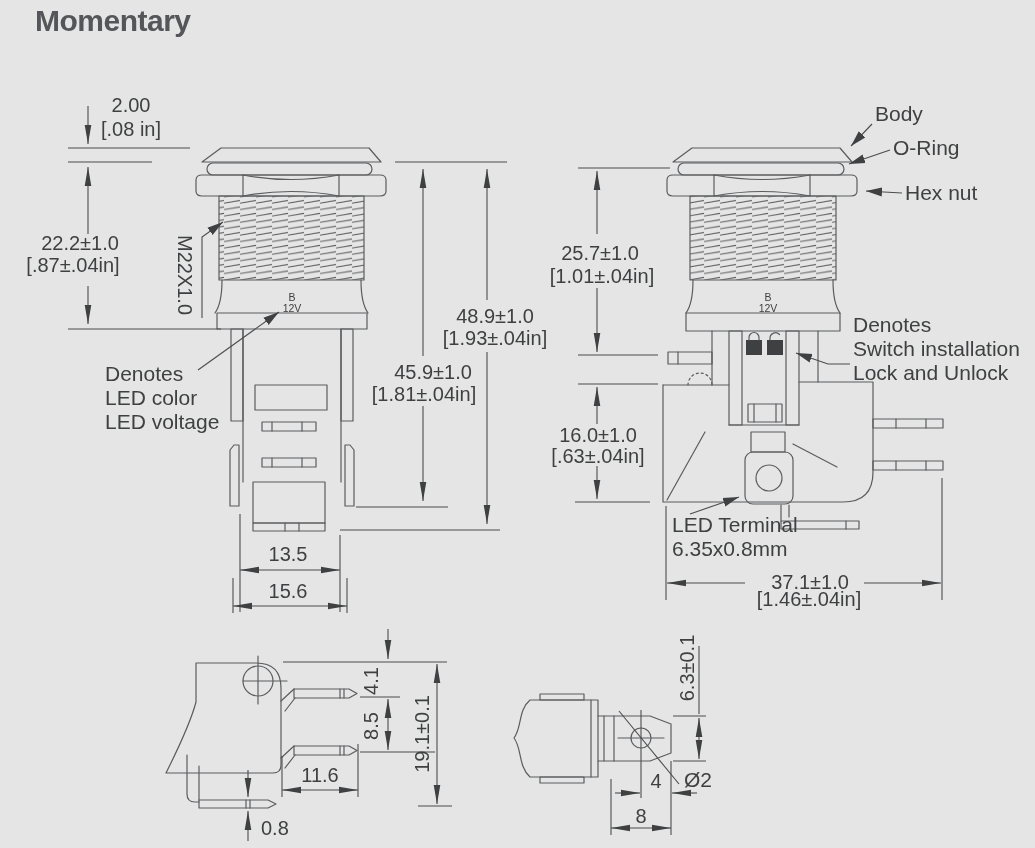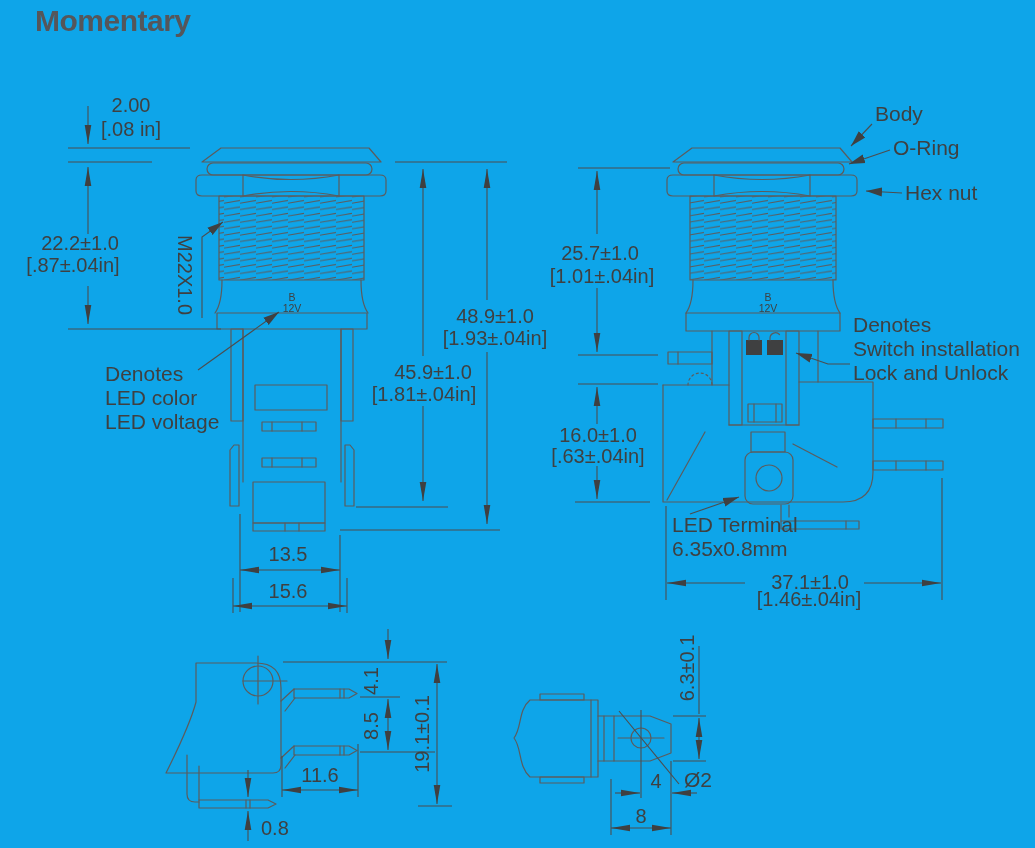--- a/index.html
+++ b/index.html
@@ -1,16 +1,16 @@
 <!DOCTYPE html>
 <html><head>
 <meta charset="utf-8">
 <style>
   html,body{margin:0;padding:0;background:#ffffff;}
-  .page{position:relative;width:1035px;height:848px;background:#0ea5e9;overflow:hidden;
+  .page{position:relative;width:1035px;height:848px;background:#e5e5e5;overflow:hidden;
         font-family:"Liberation Sans", sans-serif;}
   svg{position:absolute;left:0;top:0;}
   .ln{stroke:#5b5c5e;stroke-width:1.2;fill:none;stroke-linecap:round;stroke-linejoin:round;}
   .dim{stroke:#4c4d4f;stroke-width:1.1;fill:none;stroke-linecap:butt;}
   .dk{fill:#3f4041;stroke:none;}
   text{fill:#3f4041;font-family:"Liberation Sans", sans-serif;}
   .t{font-size:20px;}
   .tl{font-size:21px;}
   .ts{font-size:10.5px;}
   .ttl{font-size:30px;font-weight:700;fill:#55565a;letter-spacing:-0.5px;}

